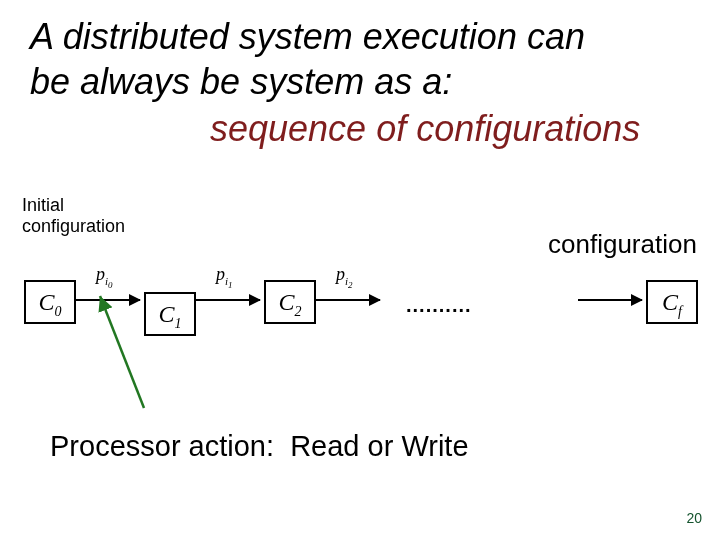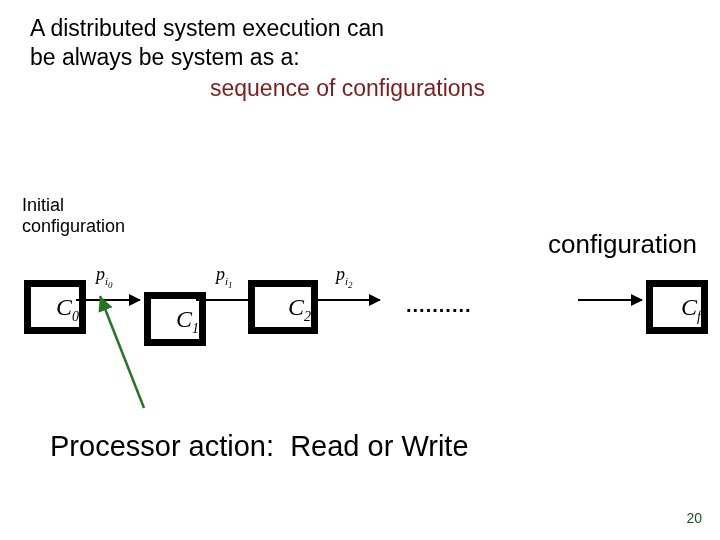--- a/index.html
+++ b/index.html
@@ -11,22 +11,23 @@
     font-family: "Comic Sans MS", "Comic Sans", cursive, sans-serif;
     color: #000;
     position: relative;
     overflow: hidden;
   }
   .title-block {
     position: absolute;
     left: 30px;
     top: 14px;
     width: 660px;
-    font-size: 23px;
+    font-size: 36px;
     line-height: 1.25;
+    font-style: italic;
   }
   .title-emph {
     color: #7f1d1d;
     display: block;
     margin-left: 180px;
     margin-top: 2px;
   }
   .label-initial {
     position: absolute;
     left: 22px;
@@ -46,26 +47,26 @@
     left: 6px;
     top: 270px;
     width: 710px;
     height: 70px;
   }
   .cbox {
     position: absolute;
     top: 10px;
     height: 40px;
     width: 48px;
-    border: 7px solid #000000;
+    border: 2px solid #000000;
     background: #fff;
     font-family: "Times New Roman", Times, serif;
     font-style: italic;
     font-size: 24px;
-    text-align: right;
+    text-align: center;
     line-height: 40px;
   }
   .cbox sub {
     font-size: 14px;
     font-style: italic;
     vertical-align: sub;
   }
   .arrow {
     position: absolute;
     top: 29px;
@@ -159,21 +160,21 @@
 
   <div class="cbox" style="left:138px;margin-top:12px;">
     <span>C</span><sub>1</sub>
   </div>
 
   <div class="plabel" style="left:210px;">
     <span>p</span><sub><span>i</span><sub>1</sub></sub>
   </div>
   <div class="arrow" style="left:190px; width:64px;"></div>
 
-  <div class="cbox" style="left:242px;padding-left:8px;">
+  <div class="cbox" style="left:258px;">
     <span>C</span><sub>2</sub>
   </div>
 
   <div class="plabel" style="left:330px;">
     <span>p</span><sub><span>i</span><sub>2</sub></sub>
   </div>
   <div class="arrow" style="left:310px; width:64px;"></div>
 
   <div class="dots" style="left:400px;">..........</div>
 

